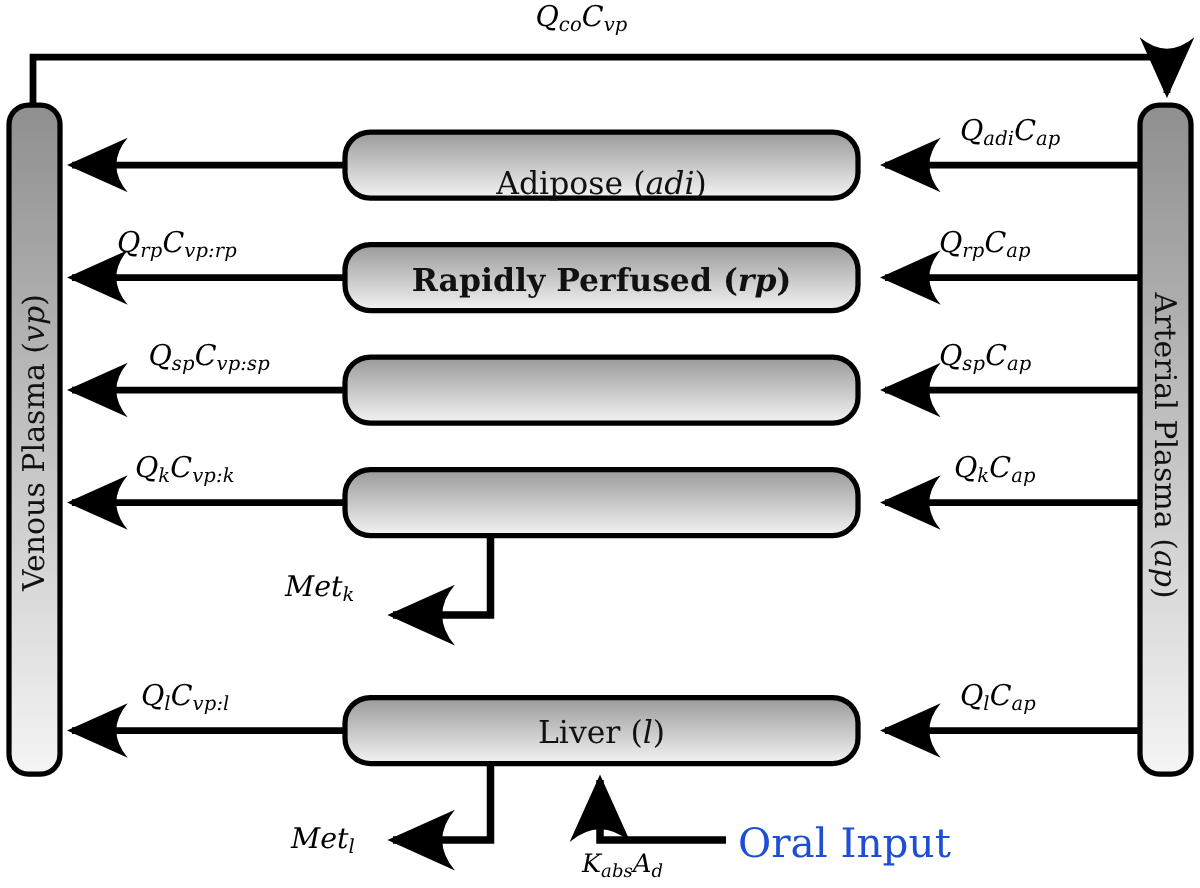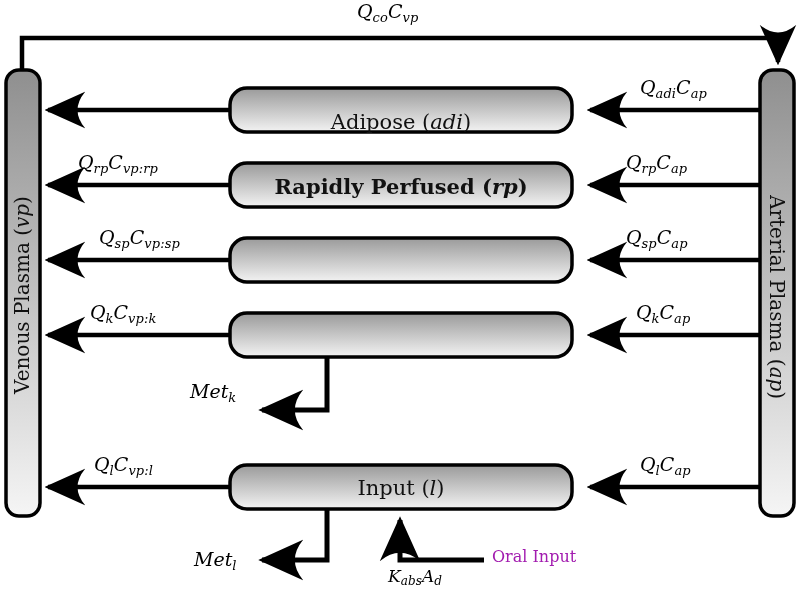--- a/index.html
+++ b/index.html
@@ -40,21 +40,21 @@
     font-size:20px;
     white-space:nowrap;
     color:#111;
     transform-origin:50% 50%;
   }
   .plasma-label .it{font-style:italic;}
 
   .oral{
     position:absolute;
     font-family:"DejaVu Serif","Liberation Serif",serif;
-    font-size:16px;white-space:nowrap;color:#a21caf;
+    font-size:27px;white-space:nowrap;color:#1d4ed8;
   }
   .met{
     position:absolute;
     font-family:"DejaVu Serif","Liberation Serif",serif;
     font-size:19px;white-space:nowrap;color:#000;font-style:italic;
   }
   .met .sub{font-size:13px;vertical-align:-0.28em;}
 </style>
 </head>
 <body>
@@ -164,21 +164,21 @@
 
   <div class="organ-label" style="left:230px;top:110px;width:342px;">
     <span>Adipose</span>
     (<span class="it">adi</span>)
   </div>
   <div class="organ-label" style="left:230px;top:174px;width:342px;font-weight:bold;">
     <span>Rapidly Perfused</span>
     (<span class="it">rp</span>)
   </div>
   <div class="organ-label" style="left:230px;top:476px;width:342px;">
-    <span>Input</span>
+    <span>Liver</span>
     (<span class="it">l</span>)
   </div>
 
   <div class="lbl" style="left:78px;top:153px;">
     <span class="v">Q</span><span class="sub">rp</span><span class="v">C</span><span class="sub">vp:rp</span>
   </div>
   <div class="lbl" style="left:78px;top:228px;margin-left:21px;">
     <span class="v">Q</span><span class="sub">sp</span><span class="v">C</span><span class="sub">vp:sp</span>
   </div>
   <div class="lbl" style="left:90px;top:303px;text-align:right;">

